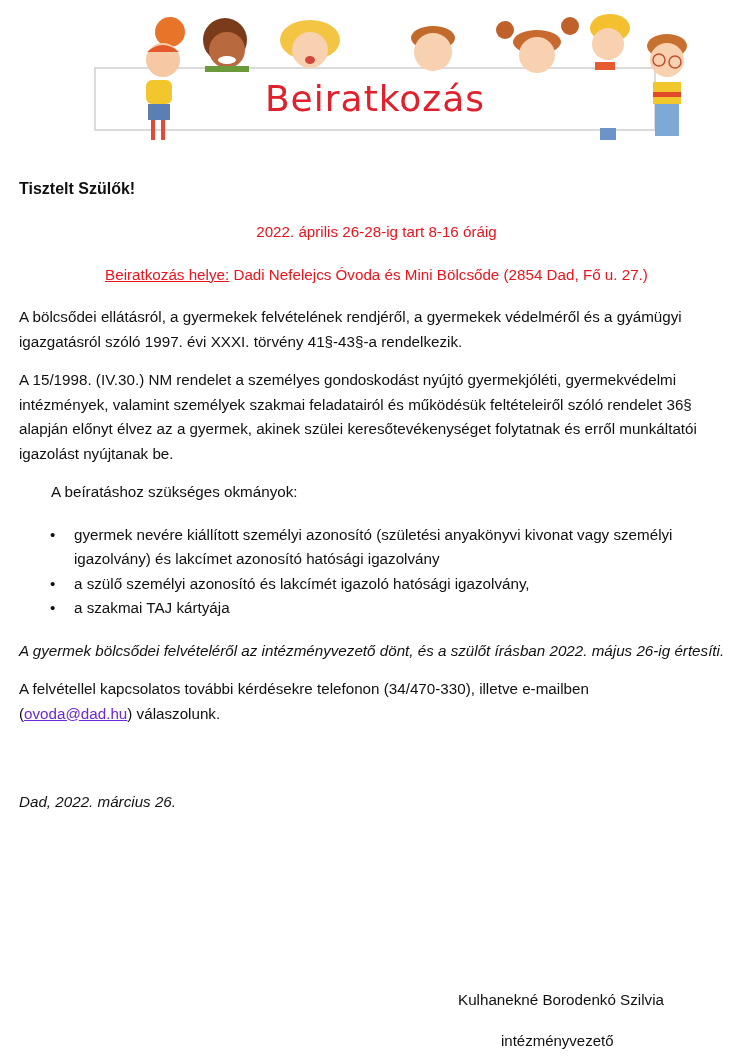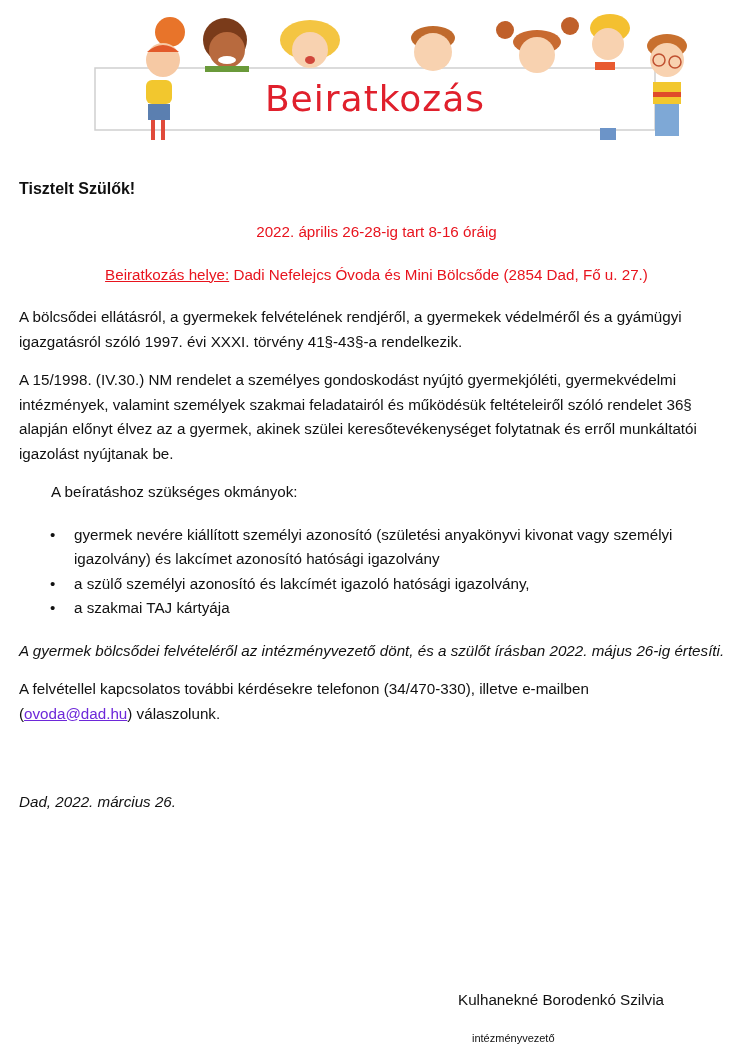--- a/index.html
+++ b/index.html
@@ -83,23 +83,23 @@
   }
   .signature-name {
     position: absolute;
     left: 418px;
     top: 991px;
     font-size: 15.2px;
     margin-left: 40px;
   }
   .signature-role {
     position: absolute;
-    left: 472px;
+    left: 501px;
     top: 1032px;
-    font-size: 11px;
+    font-size: 15px;
   }
 </style>
 </head>
 <body>
 
 <div class="banner">
   <svg viewBox="0 0 640 150">
 
     <rect x="40" y="68" width="560" height="62" fill="#ffffff" stroke="#cfcfcf" stroke-width="1.5"></rect>
 

